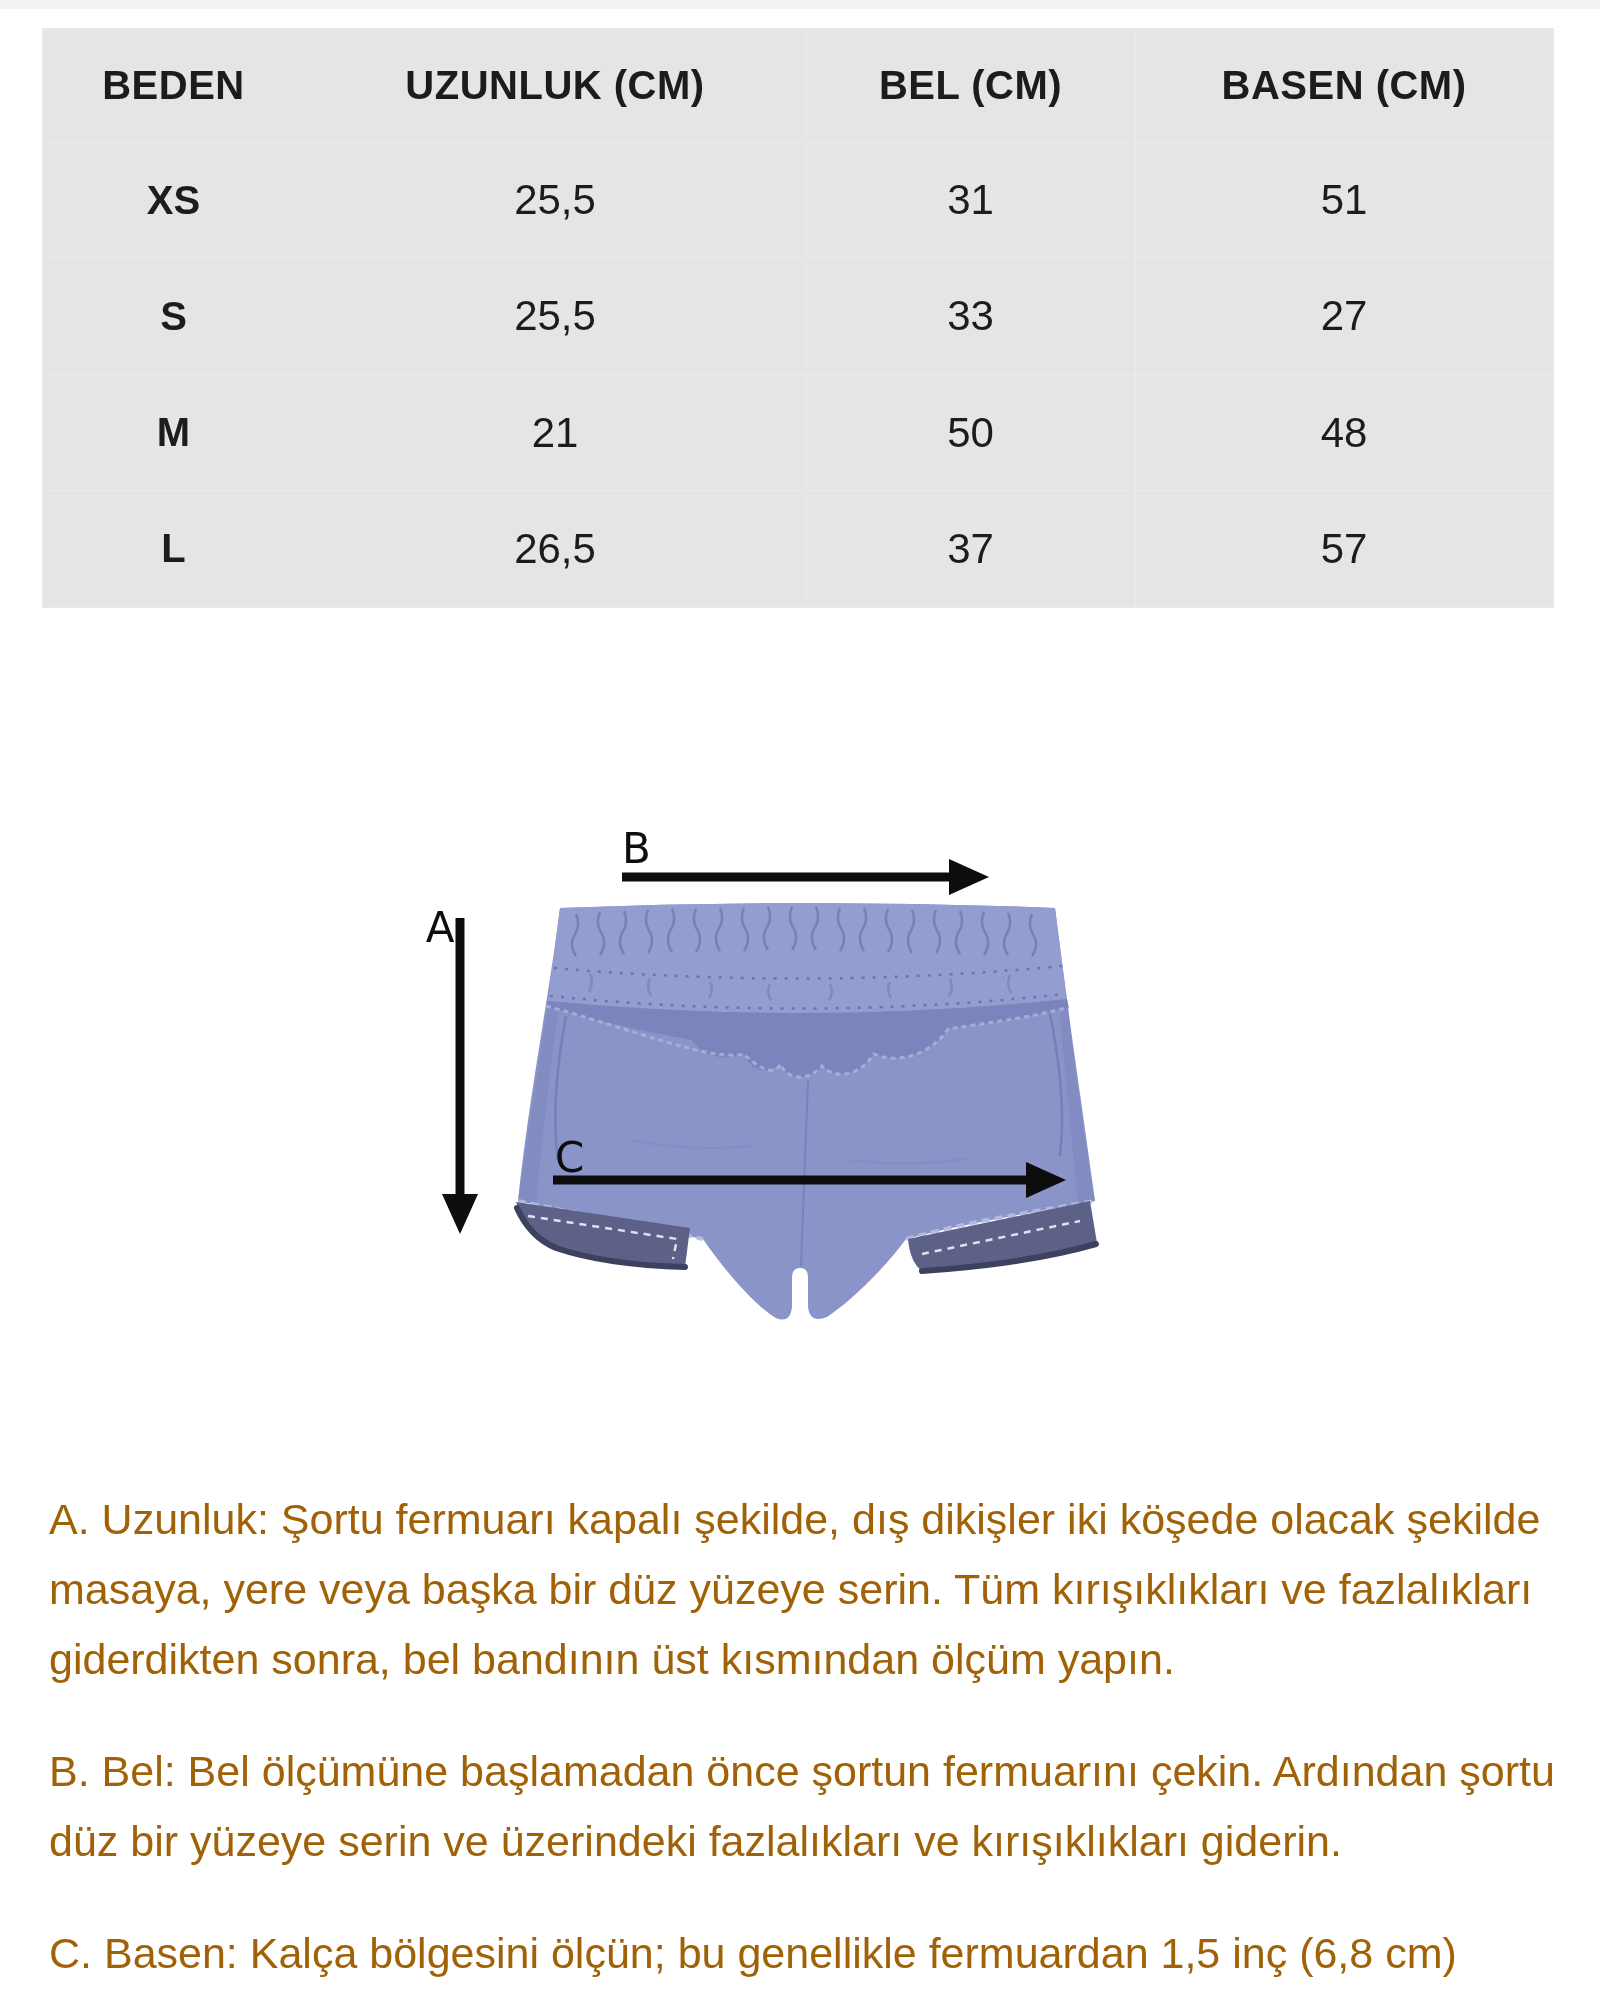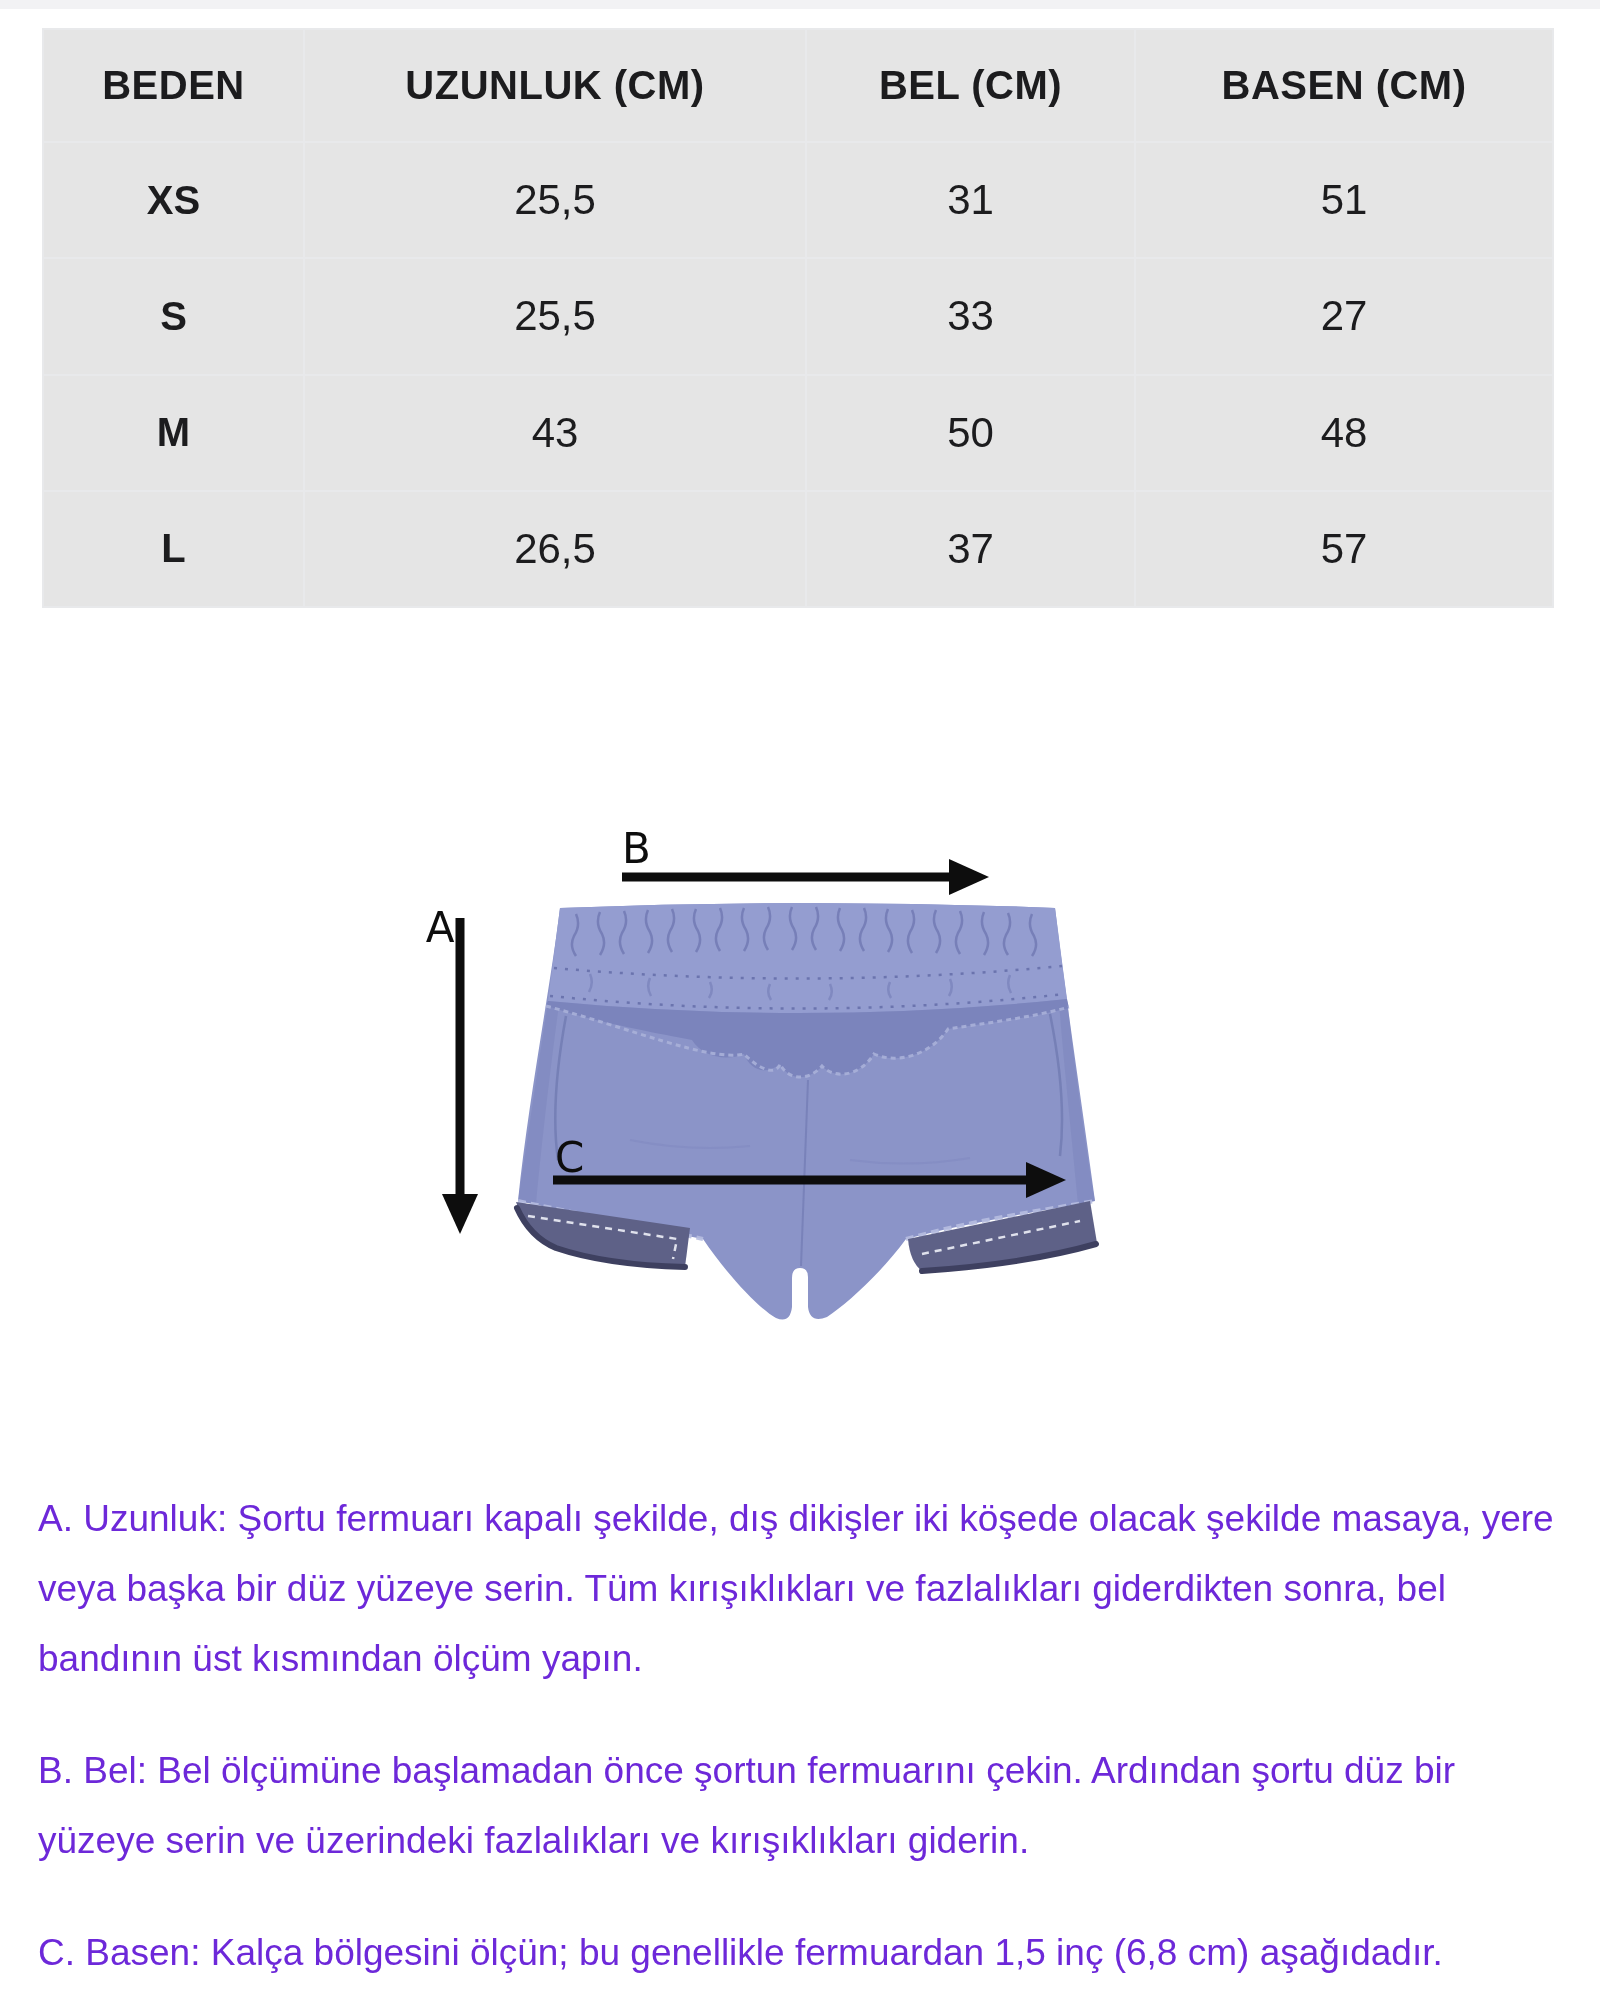--- a/index.html
+++ b/index.html
@@ -22,21 +22,21 @@
   .size-table td{font-size:42px;font-weight:400;height:112px;}
   .size-table td.size-cell{font-weight:700;font-size:40px;}
 
   
   svg.diagram{position:absolute;left:330px;top:830px;width:800px;height:560px;}
   .arrow-label{font-family:"DejaVu Sans",sans-serif;font-size:42px;font-weight:400;fill:#0d0d0d;}
 
   
   .notes{position:absolute;left:37px;top:1484px;width:1528px;}
   .notes p{
-    margin:0 0 42px 1px;font-size:37px;line-height:70px;color:#6d28d9;
+    margin:0 0 42px 12px;font-size:43px;line-height:70px;color:#a16207;
     font-family:"Liberation Sans",sans-serif;
   }
   .notes p:last-child{margin-bottom:0;}
 </style>
 </head>
 <body>
 
 <div class="top-strip"></div>
 
 <table class="size-table">
@@ -62,21 +62,21 @@
       <td>51</td>
     </tr>
     <tr>
       <td class="size-cell">S</td>
       <td>25,5</td>
       <td>33</td>
       <td>27</td>
     </tr>
     <tr>
       <td class="size-cell">M</td>
-      <td>43</td>
+      <td>21</td>
       <td>50</td>
       <td>48</td>
     </tr>
     <tr>
       <td class="size-cell">L</td>
       <td>26,5</td>
       <td>37</td>
       <td>57</td>
     </tr>
   </tbody>

